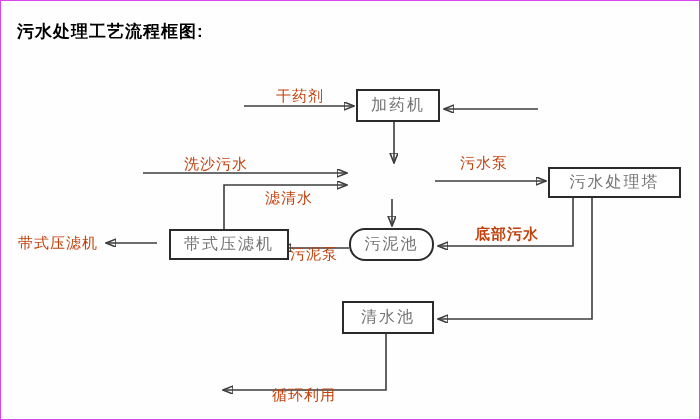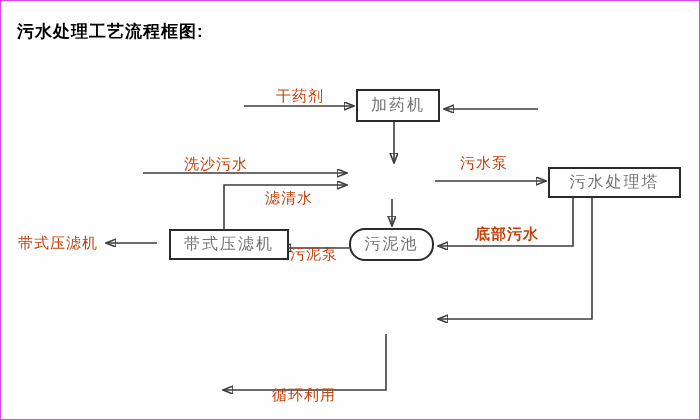--- a/index.html
+++ b/index.html
@@ -49,20 +49,21 @@
     <path d="M591,197 V318 H437" marker-end="url(#arr)"></path>
     <path d="M348,247 H280" marker-end="url(#arr)"></path>
     <path d="M156,242 H105" marker-end="url(#arr)"></path>
     <path d="M385,333 V389 H222" marker-end="url(#arr)"></path>
   </svg>
 
   <div class="node" style="left:355px;top:88px;width:84px;height:33px;">加药机</div>
   <div class="node" style="left:547px;top:166px;width:133px;height:31px;">污水处理塔</div>
   <div class="node" style="left:168px;top:228px;width:120px;height:31px;">带式压滤机</div>
   <div class="node" style="left:348px;top:227px;width:85px;height:33px;border-radius:16px;">污泥池</div>
+  <div class="node" style="left:341px;top:300px;width:92px;height:33px;">清水池</div>
 
   <div class="elabel" style="left:243px;top:86px;width:112px;">干药剂</div>
   <div class="elabel" style="left:248px;top:188px;width:80px;">滤清水</div>
   <div class="elabel" style="left:155px;top:154px;width:120px;">洗沙污水</div>
   <div class="elabel" style="left:443px;top:153px;width:80px;">污水泵</div>
   <div class="elabel" style="left:458px;top:224px;width:96px;font-weight:bold;">底部污水</div>
   <div class="elabel" style="left:280px;top:244px;width:66px;font-family:Liberation Serif, serif;">污泥泵</div>
   <div class="elabel" style="left:17px;top:233px;width:84px;text-align:left;">带式压滤机</div>
   <div class="elabel" style="left:261px;top:385px;width:84px;">循环利用</div>
 

